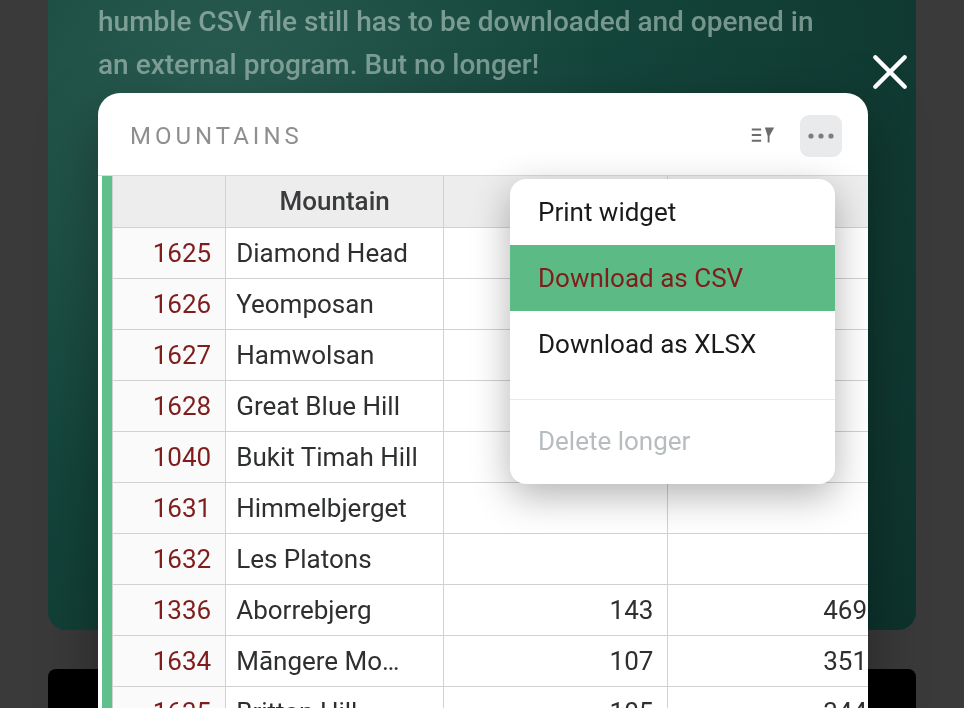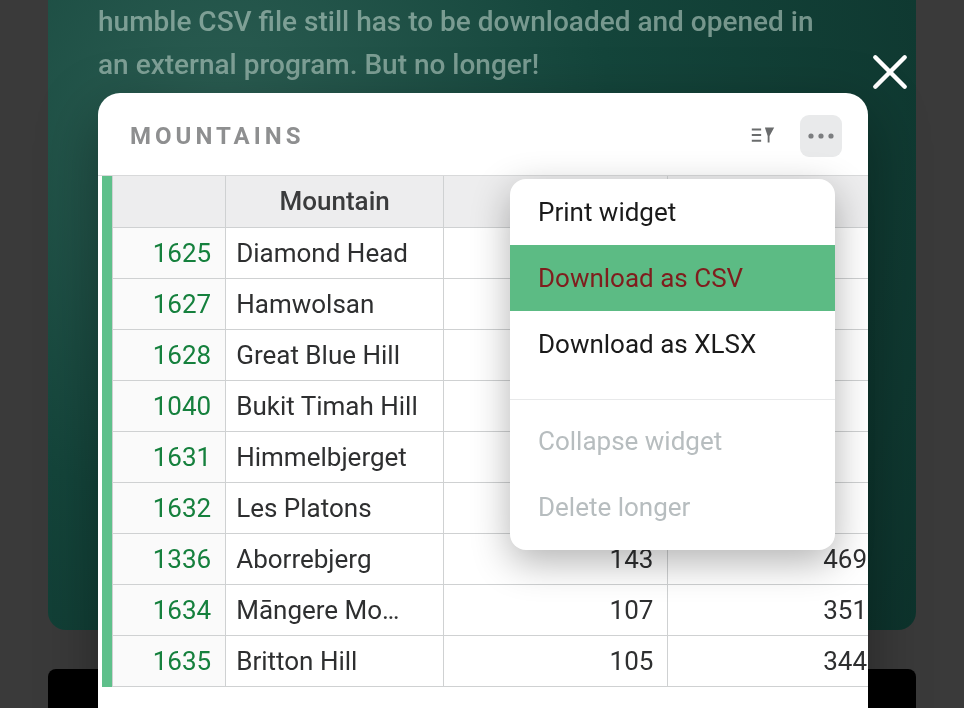--- a/index.html
+++ b/index.html
@@ -31,21 +31,21 @@
     position: absolute; left: 98px; top: 93px; width: 770px; height: 650px;
     background: #fff; border-radius: 22px;
     box-shadow: 0 20px 60px rgba(0,0,0,.35);
     overflow: hidden;
   }
   .widget-head {
     display: flex; align-items: center; justify-content: space-between;
     padding: 22px 26px 18px 32px;
   }
   .widget-title {
-    font-size: 24px; letter-spacing: 4px; font-weight: 700; color: #8e8f90;
+    font-size: 24px; letter-spacing: 4px; font-weight: 400; color: #8e8f90;
   }
   .widget-actions { display: flex; gap: 16px; align-items: center; }
   .act-btn {
     width: 42px; height: 42px; border-radius: 9px;
     display: flex; align-items: center; justify-content: center;
     cursor: pointer;
   }
   .act-btn.more { background: #e9eaeb; }
   .act-btn svg { stroke: #6a6c6d; fill: none; }
   .act-btn.more svg { fill: #7c7e80; stroke: none; }
@@ -74,21 +74,21 @@
     vertical-align: middle;
   }
   table.grid th {
     background: #ededee; font-weight: 500; text-align: center;
     color: #3a3b3c;
   }
   col.c-idx  { width: 106px; }
   col.c-name { width: 204px; }
   col.c-a    { width: 210px; }
   col.c-b    { width: 200px; }
-  table.grid td.idx { text-align: right; color: #15803d; background: #fafafa; padding-right: 14px; }
+  table.grid td.idx { text-align: right; color: #7f1d1d; background: #fafafa; padding-right: 14px; }
   table.grid td.num { text-align: right; padding-right: 14px; }
 
   table.grid tr.header-row th { border-top: none; }
   table.grid tr.header-row th:first-child { background:#ededee; }
 
   .menu {
     position: absolute; left: 510px; top: 179px; width: 325px;
     background: #fff; border-radius: 16px;
     box-shadow: 0 12px 38px rgba(0,0,0,.30);
     overflow: hidden;
@@ -162,20 +162,26 @@
         </tr>
         </tbody>
           <tbody id="tbody">
             <tr>
               <td class="idx">1625</td>
               <td>Diamond Head</td>
               <td class="num"></td>
               <td class="num"></td>
             </tr>
             <tr>
+              <td class="idx">1626</td>
+              <td>Yeomposan</td>
+              <td class="num"></td>
+              <td class="num"></td>
+            </tr>
+            <tr>
               <td class="idx">1627</td>
               <td>Hamwolsan</td>
               <td class="num"></td>
               <td class="num"></td>
             </tr>
             <tr>
               <td class="idx">1628</td>
               <td>Great Blue Hill</td>
               <td class="num"></td>
               <td class="num"></td>
@@ -222,18 +228,17 @@
   </div>
 
   <div class="menu">
     <div id="menu-top">
         <div class="menu-item">Print widget</div>
         <div class="menu-item selected">Download as CSV</div>
         <div class="menu-item">Download as XLSX</div>
       </div>
     <div class="menu-sep"></div>
     <div id="menu-bottom">
-        <div class="menu-item disabled">Collapse widget</div>
         <div class="menu-item disabled">Delete longer</div>
       </div>
   </div>
 
 </div>
 
 </body></html>

